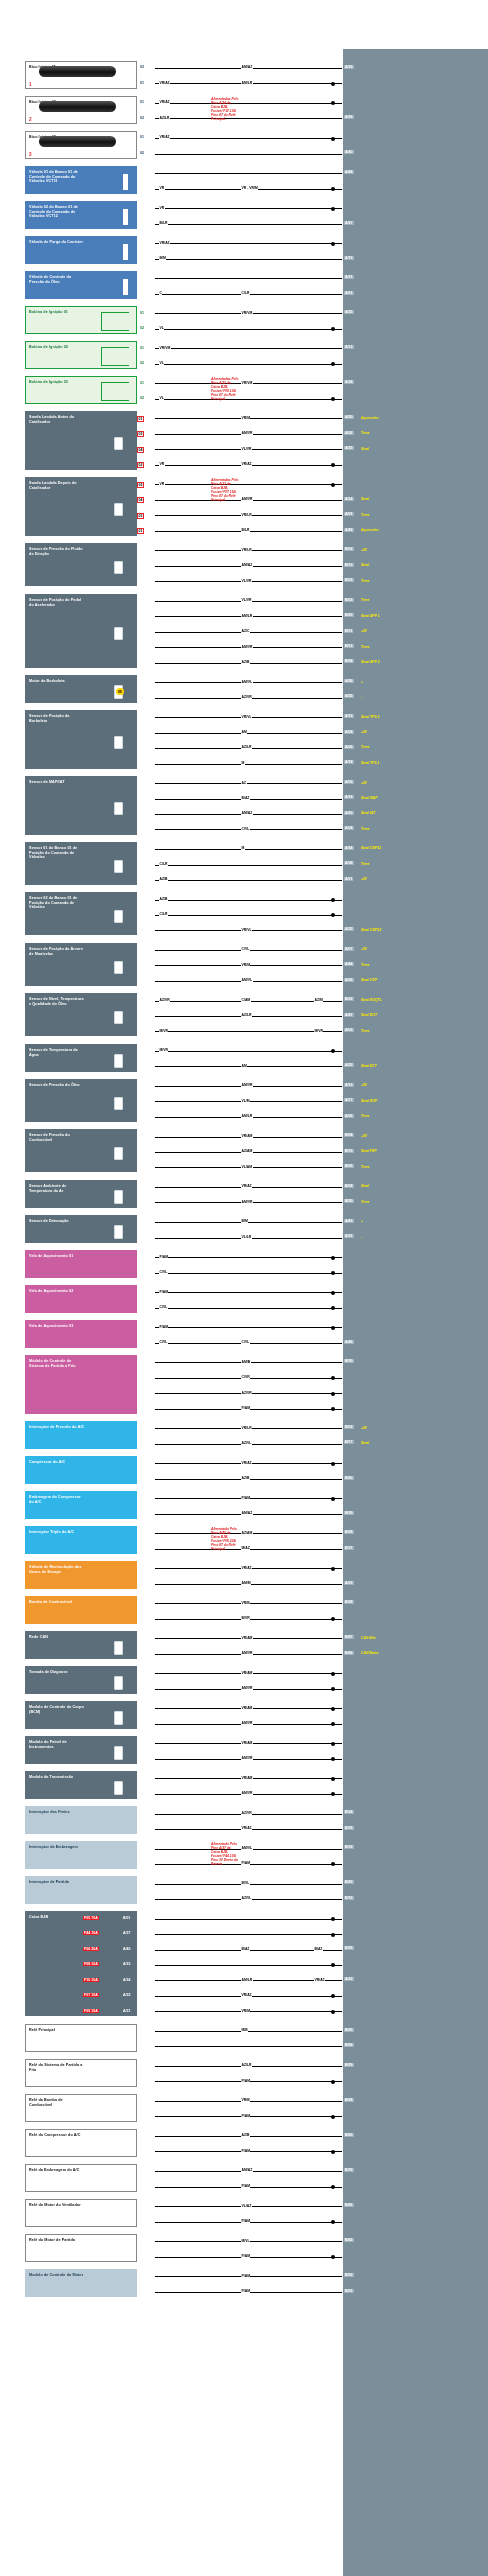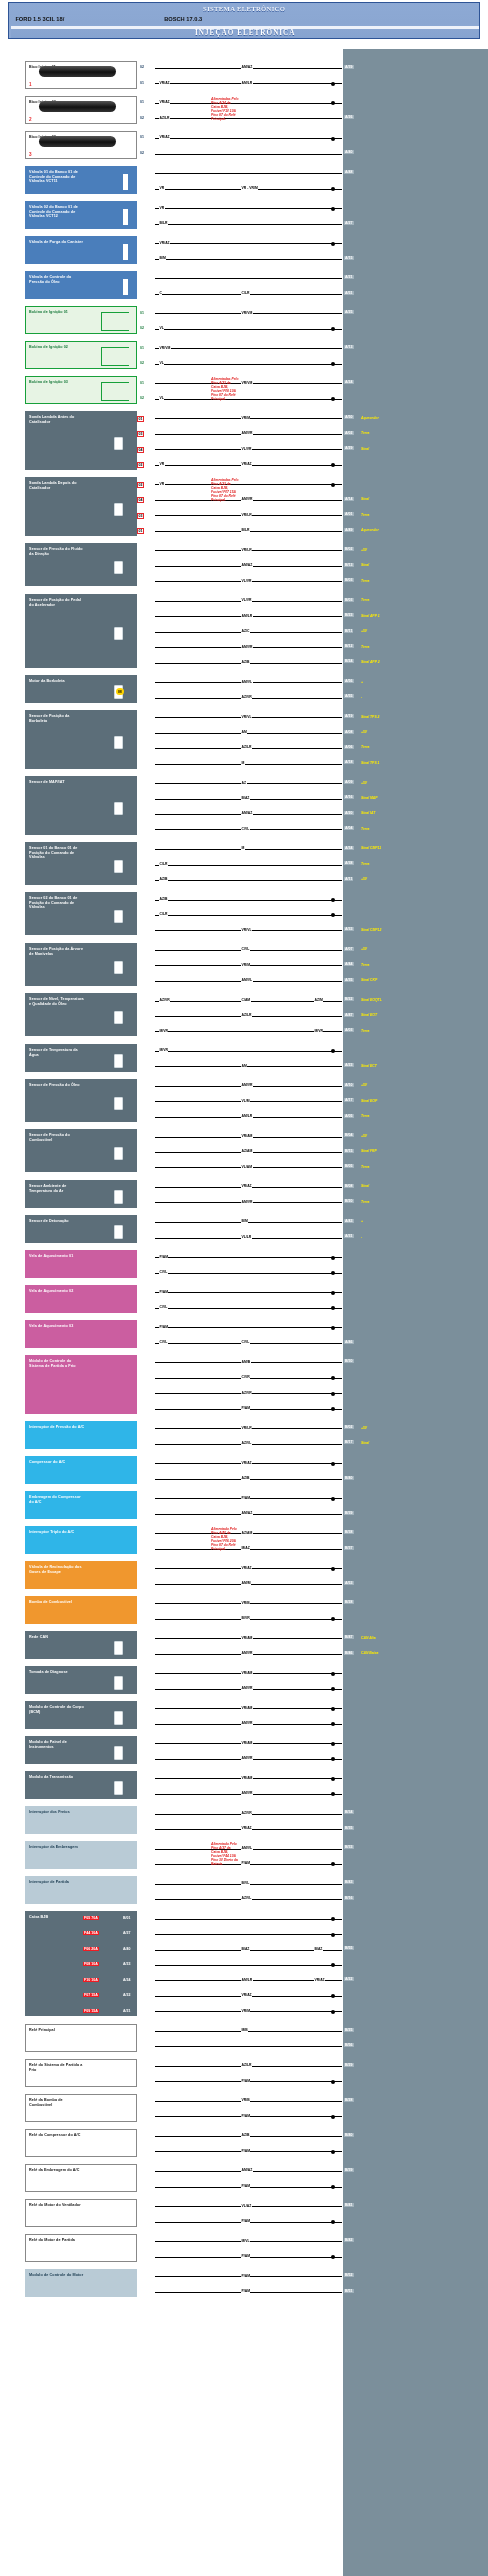--- a/index.html
+++ b/index.html
@@ -51,29 +51,20 @@
   .dot{position:absolute;width:4.1px;height:4.1px;border-radius:50%;background:#000;}
   .fuse{position:absolute;font-size:3.6px;font-weight:bold;color:#fff;background:#ef1c23;
         padding:0 1px;white-space:nowrap;}
   .injnum{position:absolute;font-size:4.6px;font-weight:bold;color:#e8262a;}
 </style>
 </head>
 <body>
 
 <div id="page">
 
-  <div class="hdr">
-    <div class="hdr-title">SISTEMA ELETRÔNICO</div>
-    <div class="hdr-left">FORD 1.5  3CIL  18/</div>
-    <div class="hdr-mid">BOSCH 17.0.3</div>
-    <div class="hdr-sep"></div>
-    <div class="hdr-band">
-      <span>INJEÇÃO ELETRÔNICA</span>
-    </div>
-  </div>
 
   <div id="ecu-spine" style="position:absolute;left:343px;top:49px;width:146px;height:3658px;background:#7b8f9b;"></div>
 
   <div id="body-layer">
       <div class="box b-white" style="left:25px;top:61px;width:112px;height:28px;">
         <div class="lbl" style="position:absolute;left:3.1px;top:3.1px;width:57px;color:#111;">Bico Injetor 01</div>
         <div style="position:absolute;left:13.4px;top:4.1px;width:77px;height:11.3px;border-radius:5.7px;background:linear-gradient(180deg,#555,#111 55%,#333);"></div>
         <div class="injnum" style="position:absolute;left:3.1px;bottom:1px;">1</div>
       </div>
       <div class="wire" style="left:155px;top:68px;width:187px;"></div>

